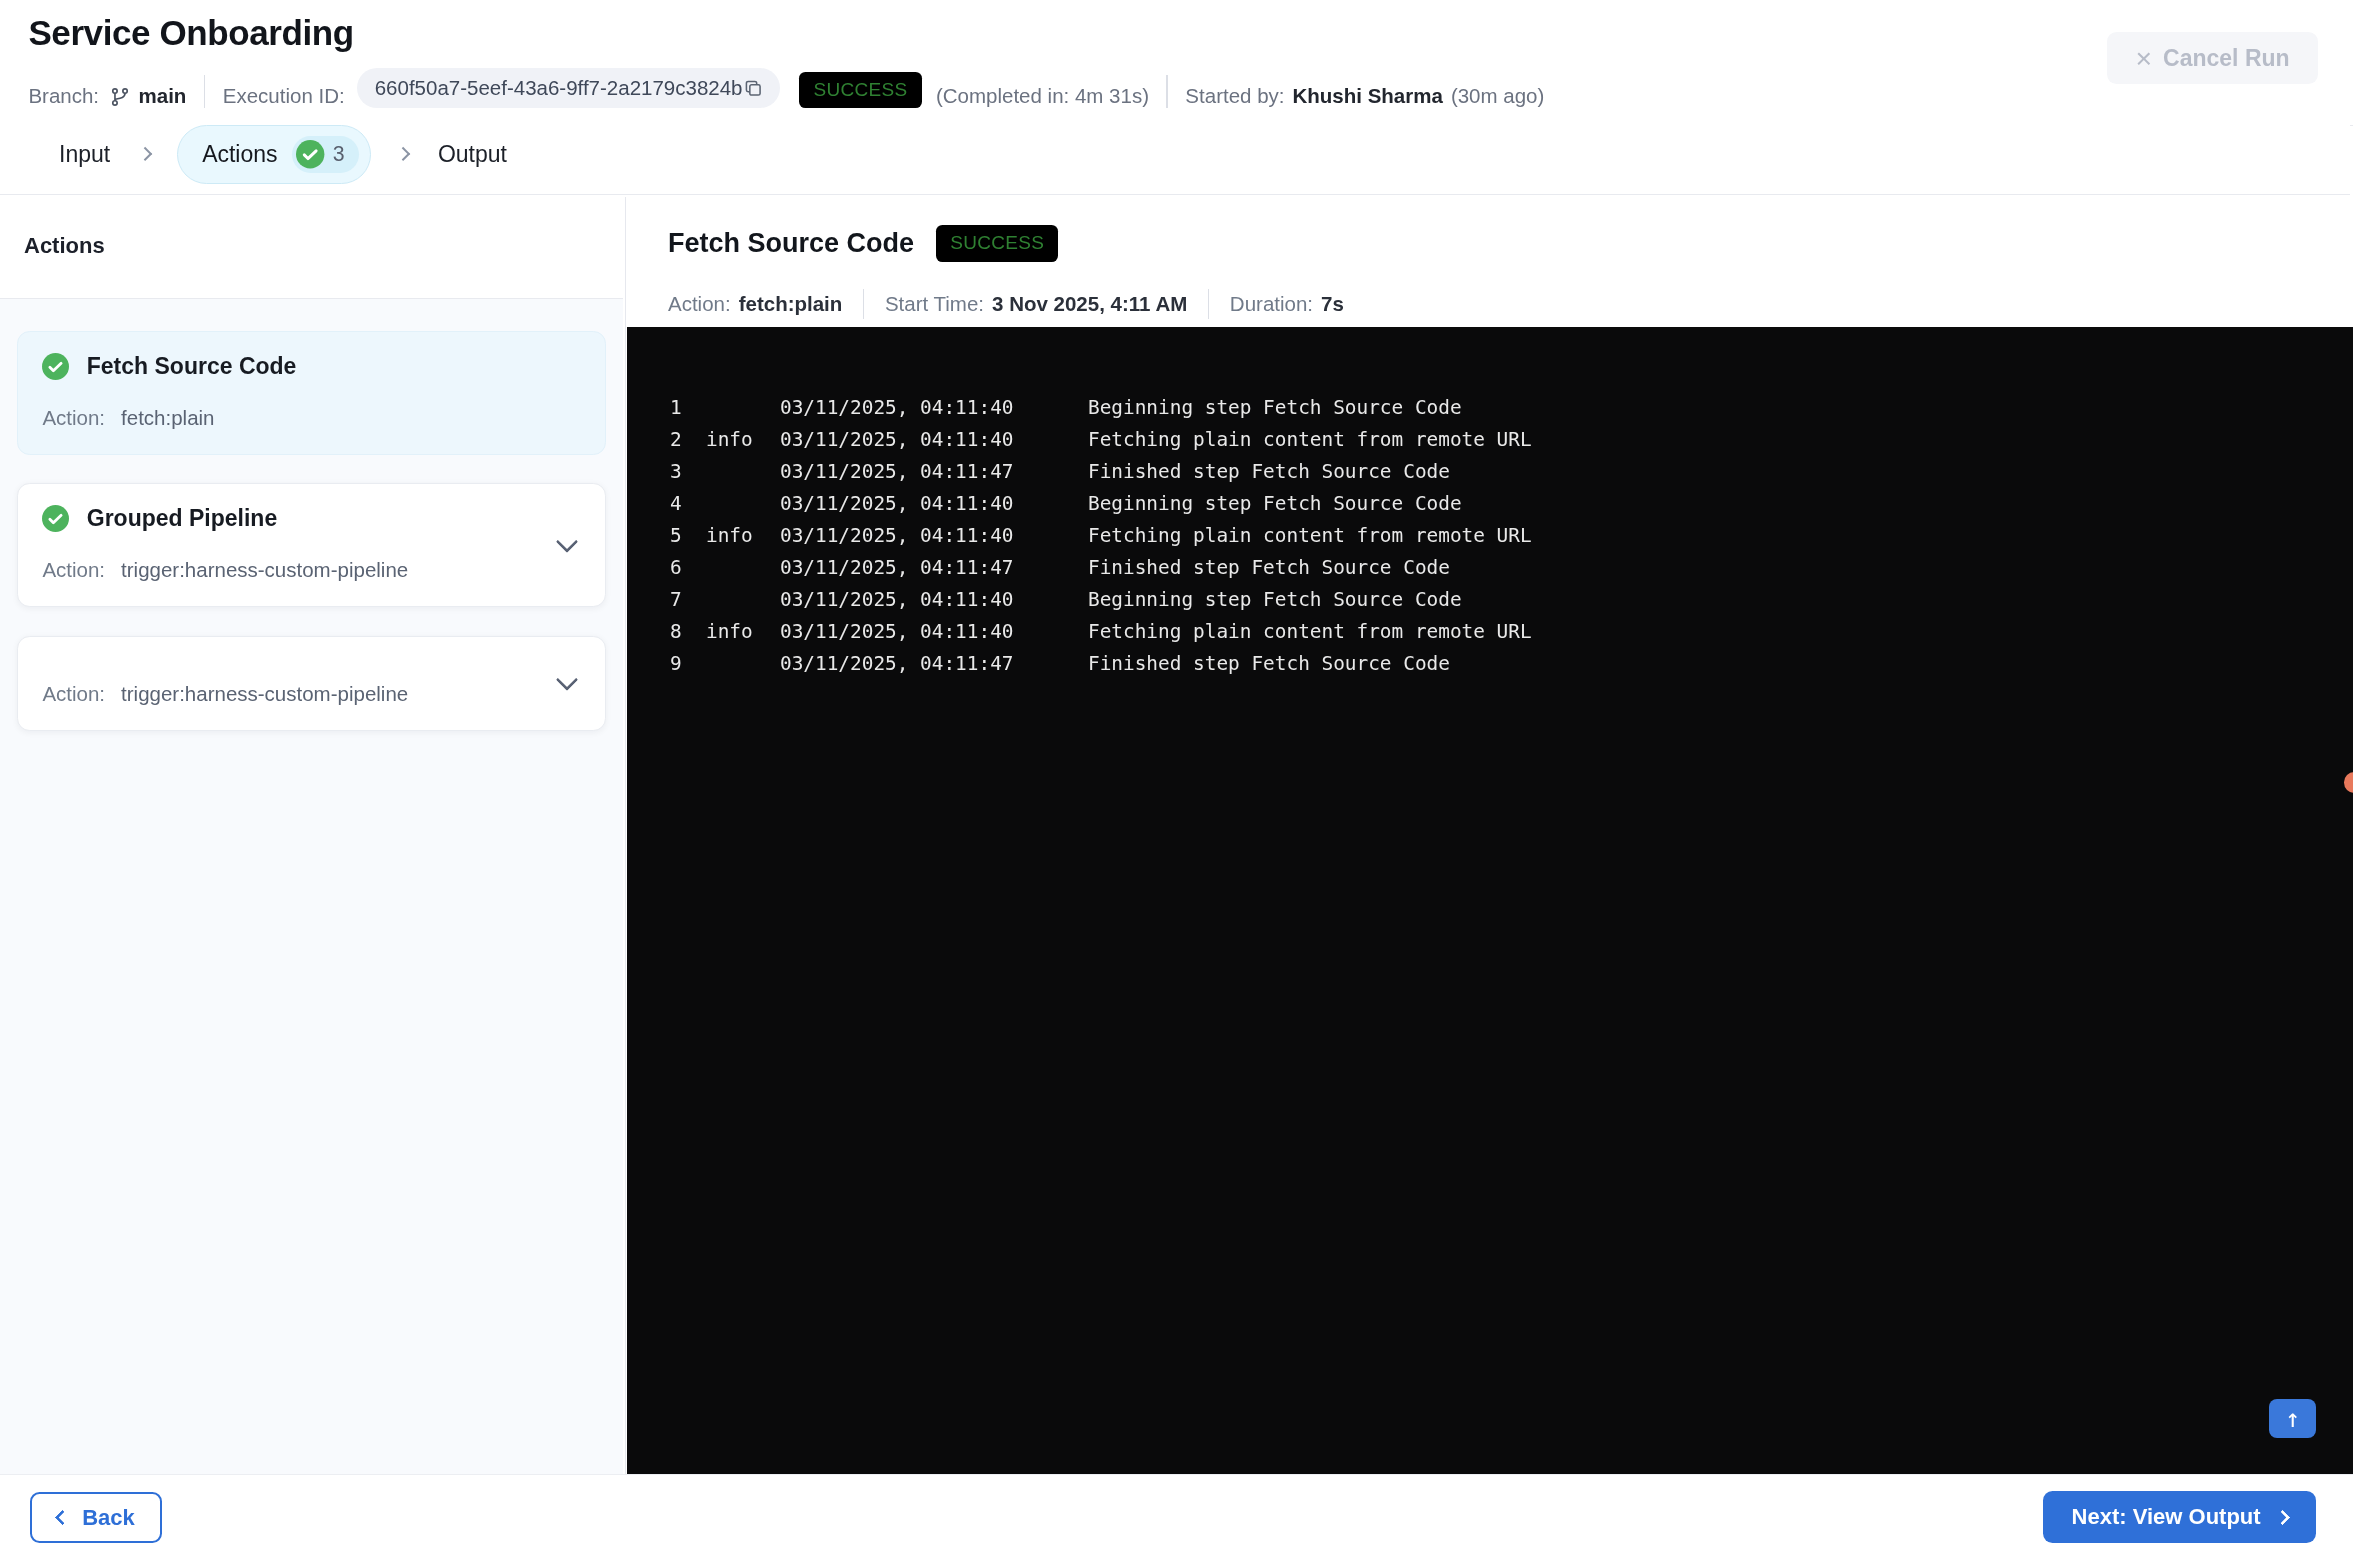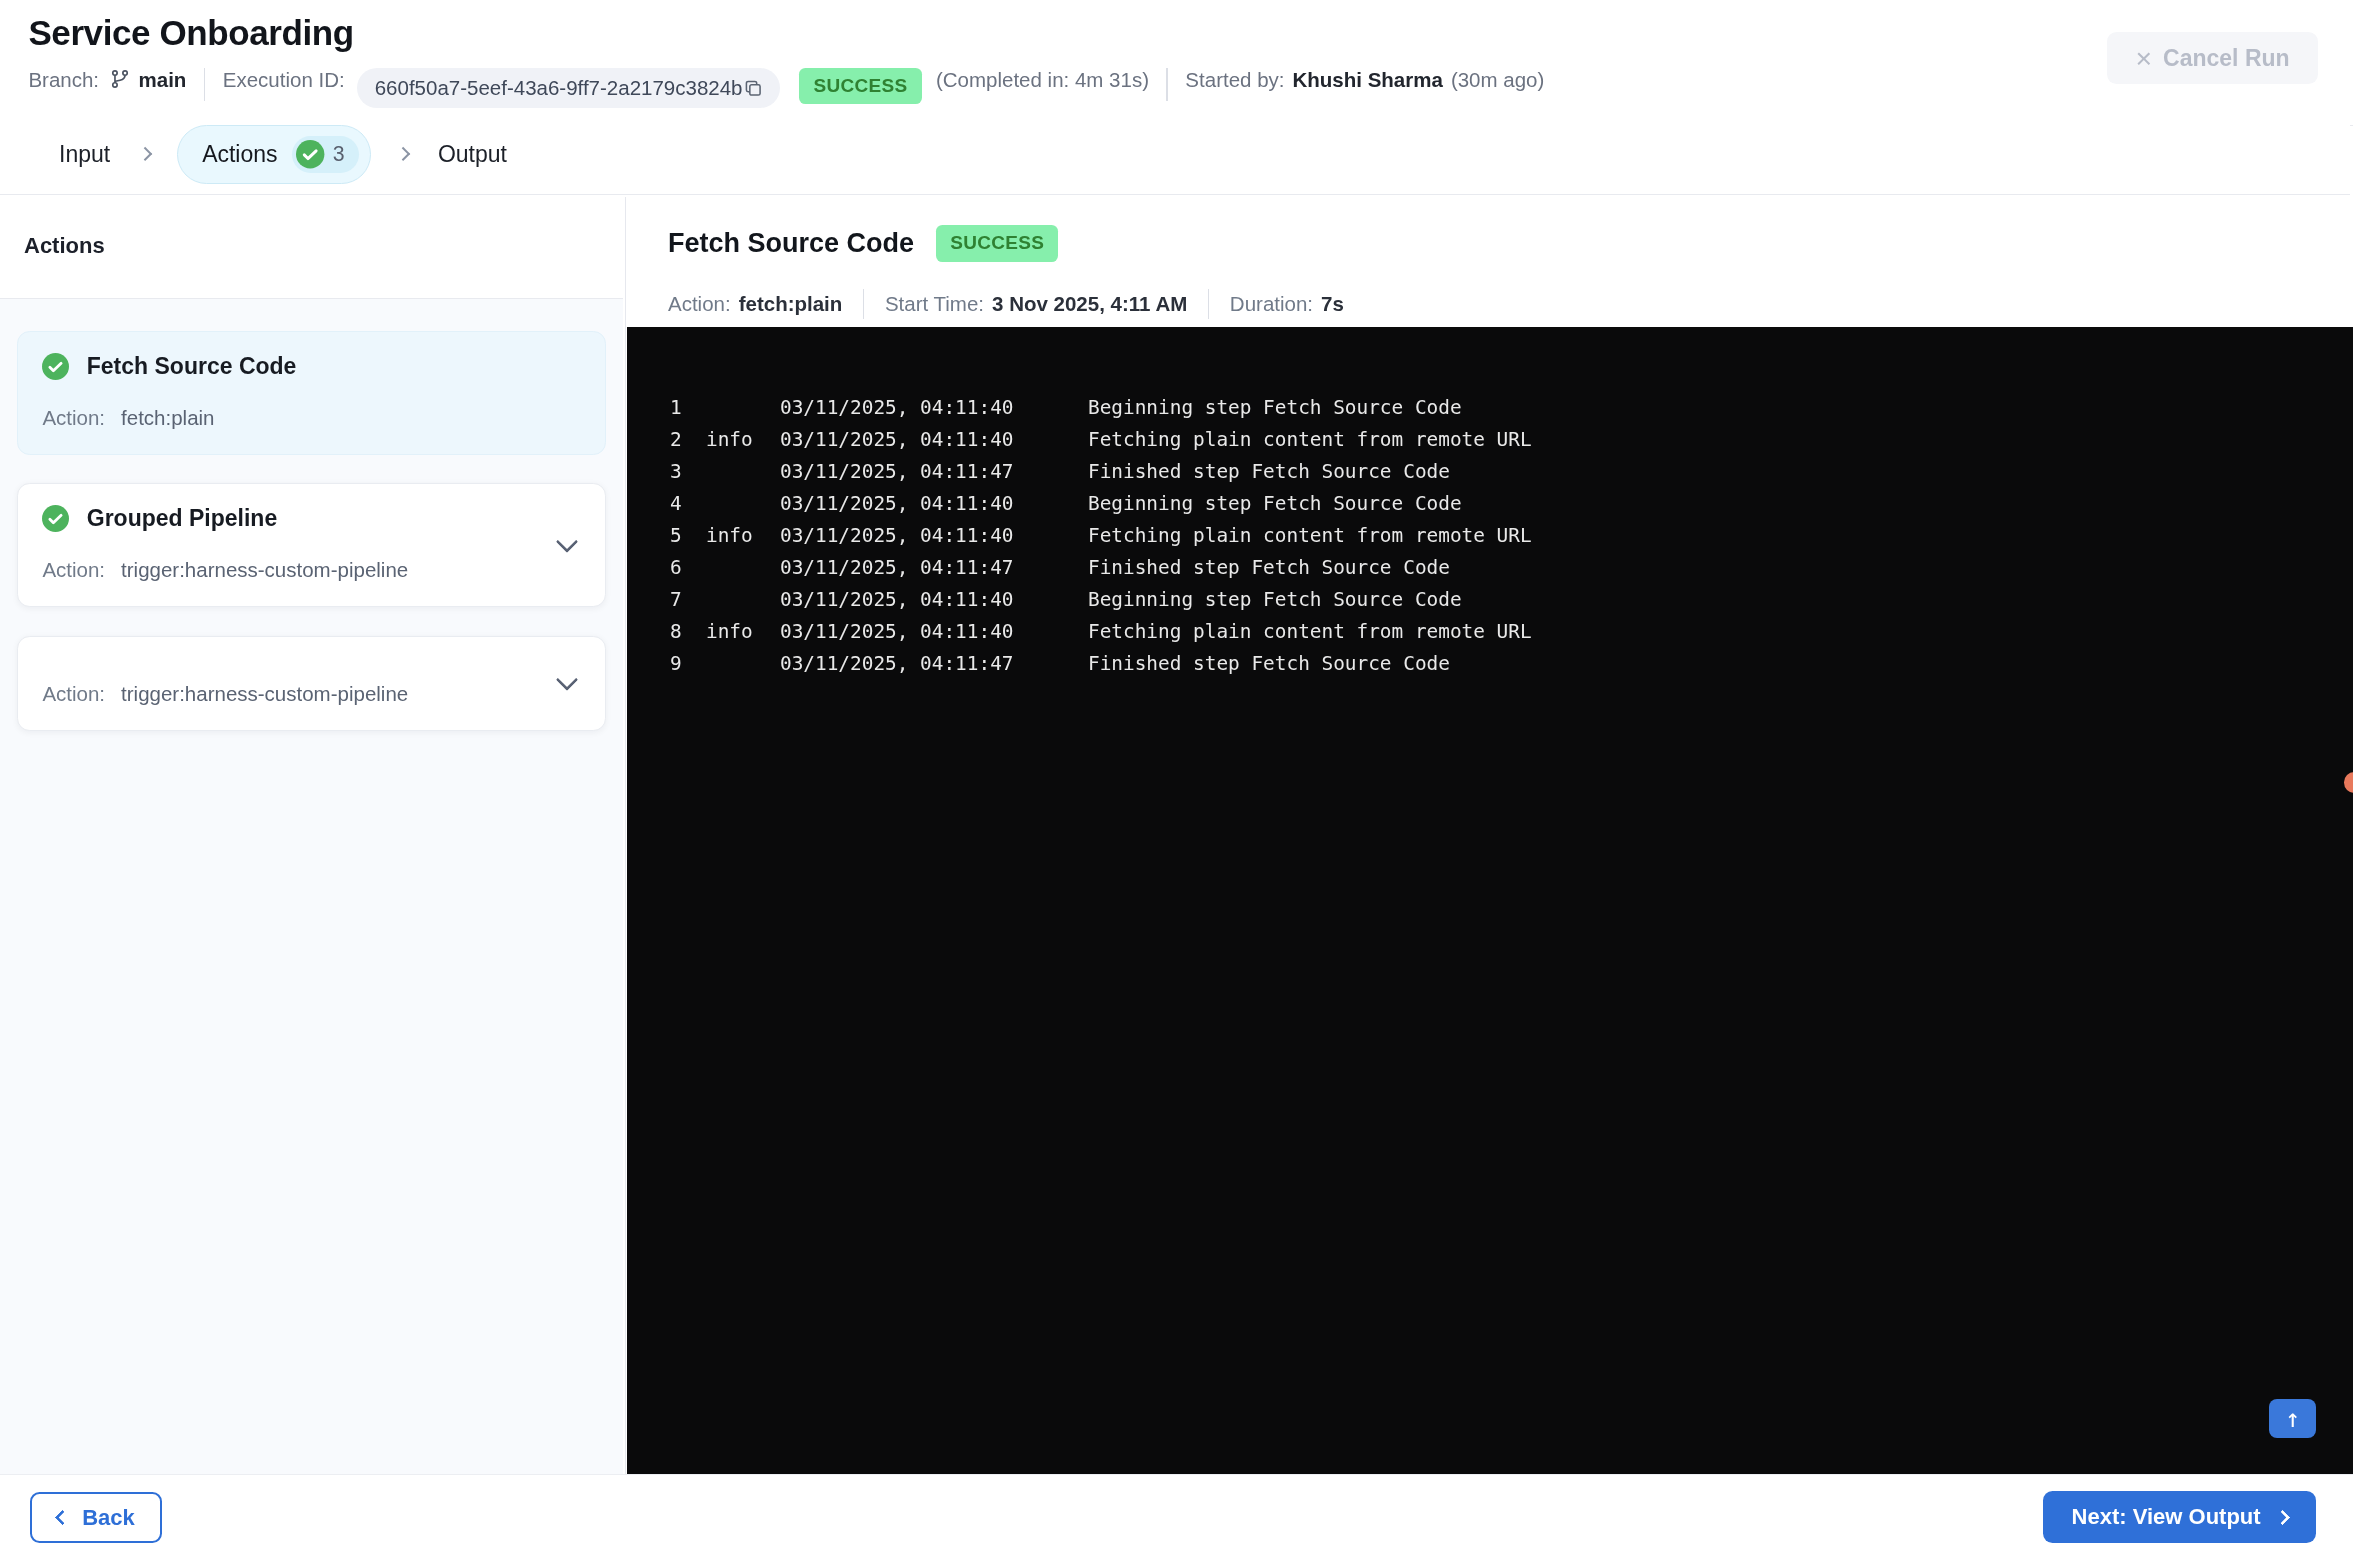--- a/index.html
+++ b/index.html
@@ -4,29 +4,29 @@
 <style>
   * { margin:0; padding:0; box-sizing:border-box; }
   html,body { width:2354px; height:1565px; overflow:hidden; background:#fff;
     font-family:"Liberation Sans", sans-serif; color:#1b1f27; position:relative; }
 
   
   .header { position:absolute; top:0; left:0; right:0; height:126px; background:#fff;
     border-bottom:1.6px solid #e8eaef; }
   .page-title { position:absolute; left:28.4px; top:12.6px; font-size:35px; font-weight:700;
     color:#12151b; letter-spacing:-0.4px; }
-  .meta-row { position:absolute; left:28.4px; top:68px; display:flex; align-items:flex-start;
+  .meta-row { position:absolute; left:28.4px; top:68px; display:flex; align-items:flex-end;
     font-size:20.5px; color:#6b7280; }
   .meta-row .dark { color:#22262e; font-weight:600; }
   .vsep { width:1.6px; height:33px; background:#dcdfe6; margin:0 17.4px; }
   .branch-icon { margin:0 8px 0 9.5px; display:flex; }
   .id-pill { display:flex; align-items:center; background:#f0f2f7; border-radius:24px;
     padding:8px 17.4px; color:#3f4859; margin-left:12.6px; }
   .copy-icon { display:flex; cursor:pointer; }
-  .badge { background:#86efac; color:#2f8132; font-size:19px; font-weight:700;
+  .badge { background:#000000; color:#2f8132; font-size:19px; font-weight:400;
     letter-spacing:0.3px; padding:7.1px 14.2px; border-radius:6.3px; }
   .badge.hdr { margin:0 14.2px 0 19px; }
   .cancel-btn { position:absolute; right:36px; top:32px; height:52px; padding:0 28.4px;
     background:#f5f6f9; border:none; border-radius:9.5px; color:#b7bcc8; font-size:23px;
     font-weight:600; display:flex; align-items:center; gap:11px; font-family:inherit; }
   .cancel-x { font-size:28.4px; font-weight:400; line-height:1; }
 
   
   .tabbar { position:absolute; top:115px; left:0; right:4px; height:80px; background:#fff;
     border-bottom:1.6px solid #e8eaef; display:flex; align-items:center; padding-left:51px; }

